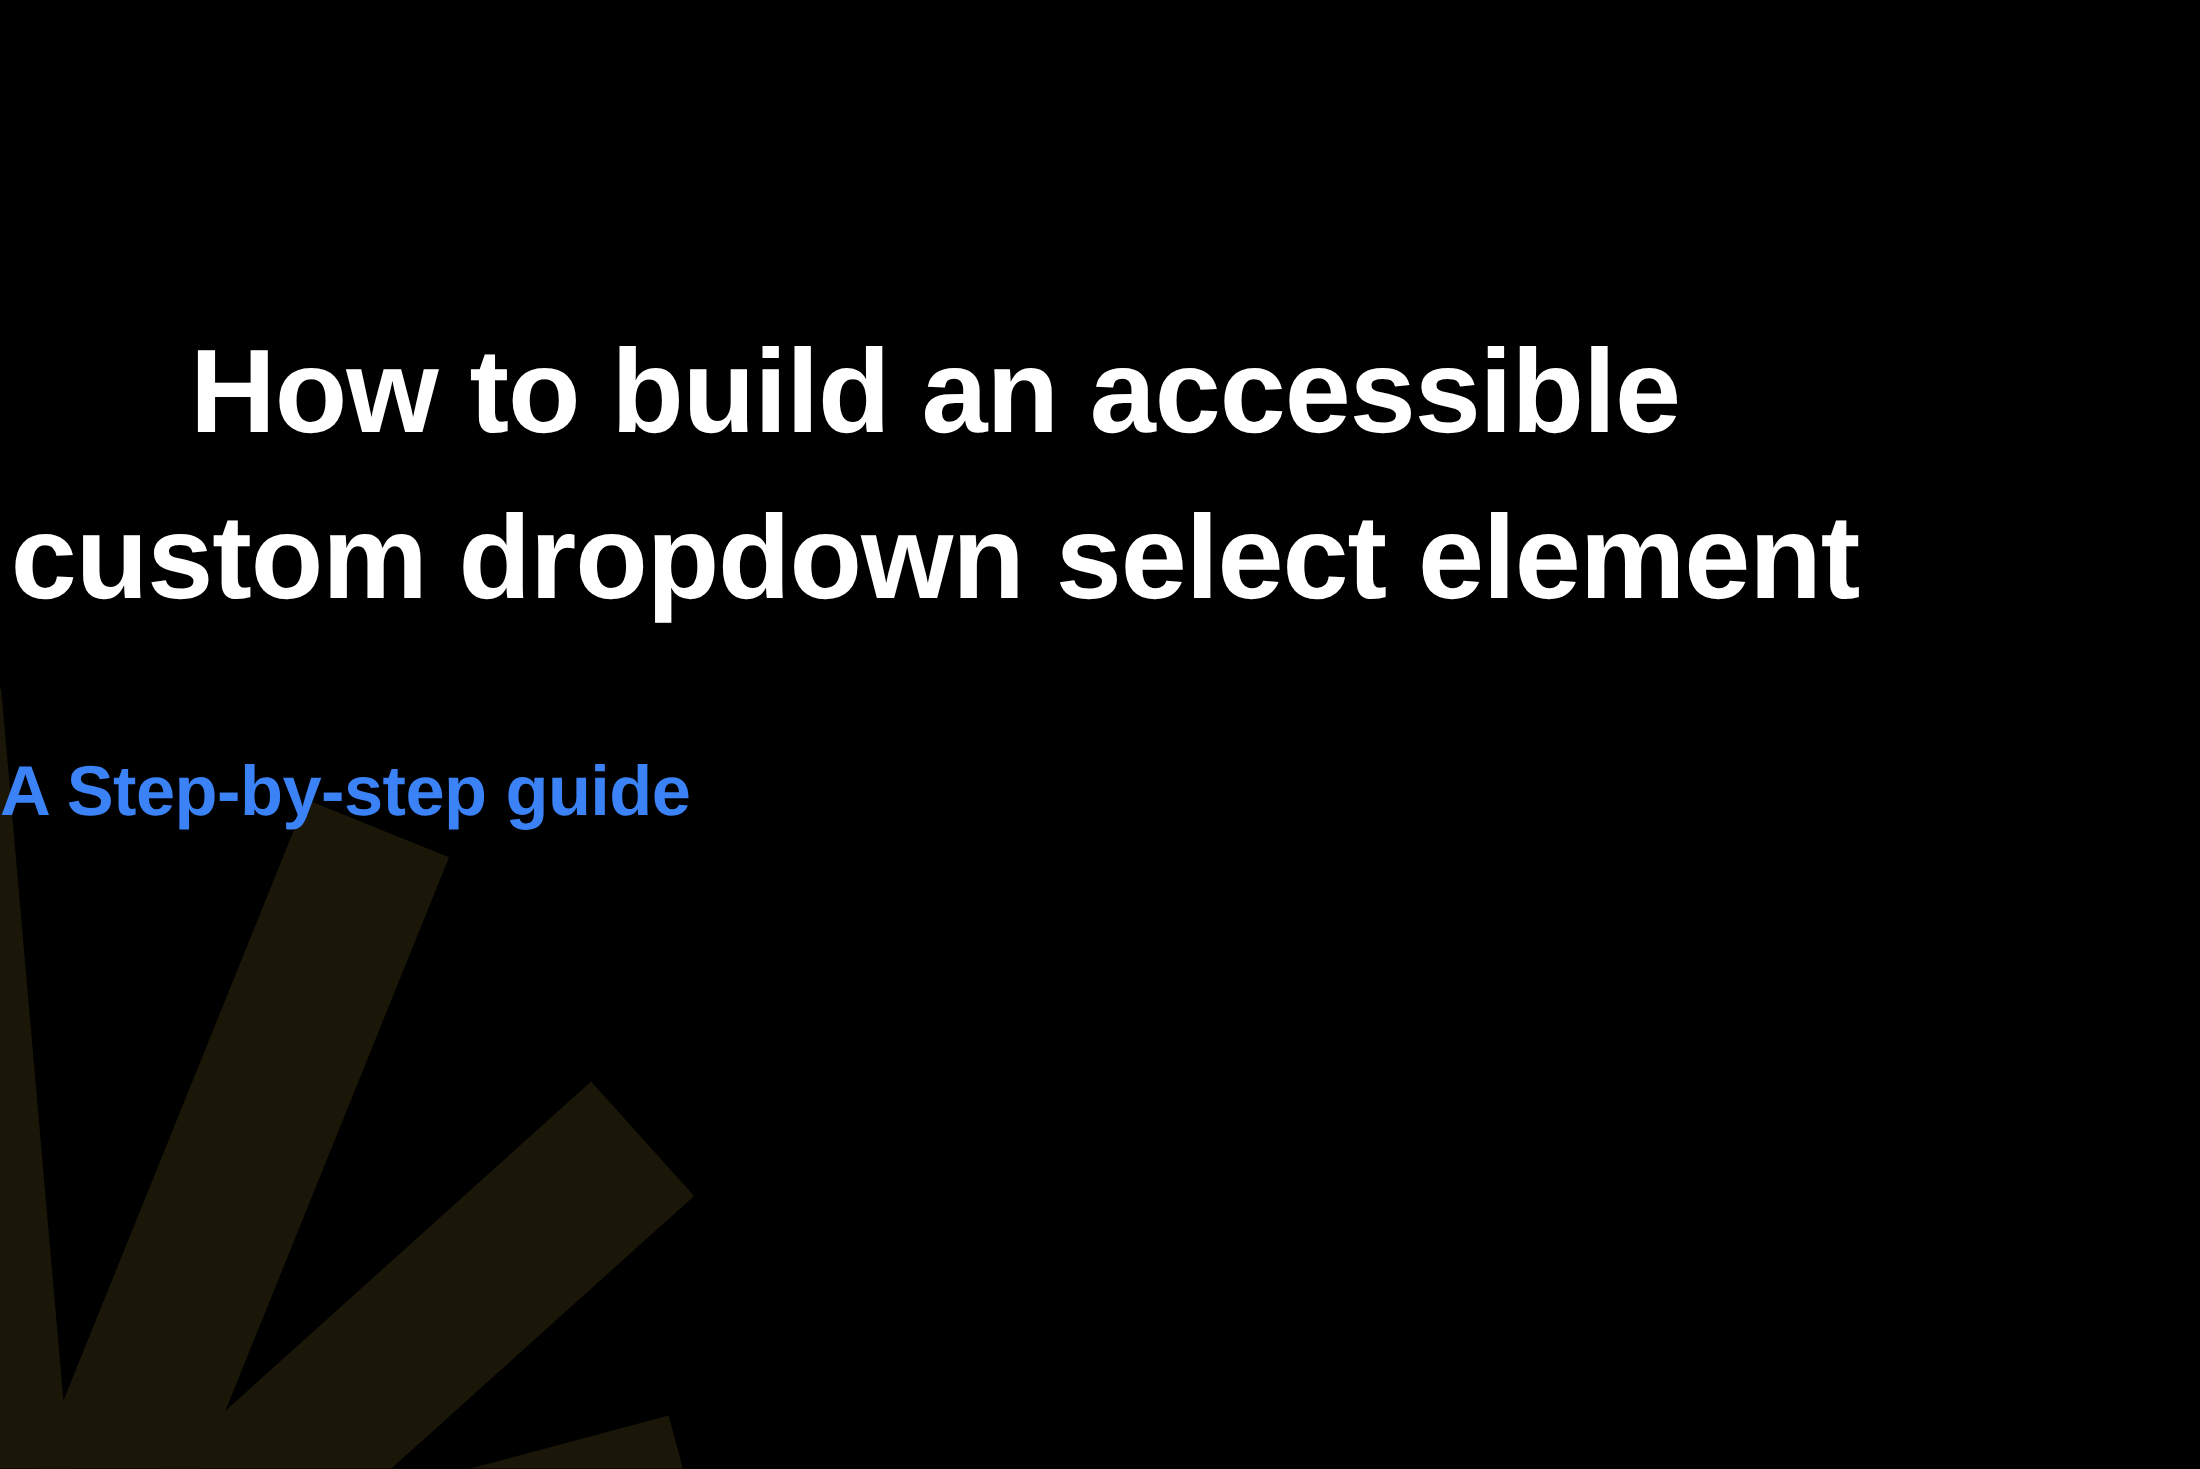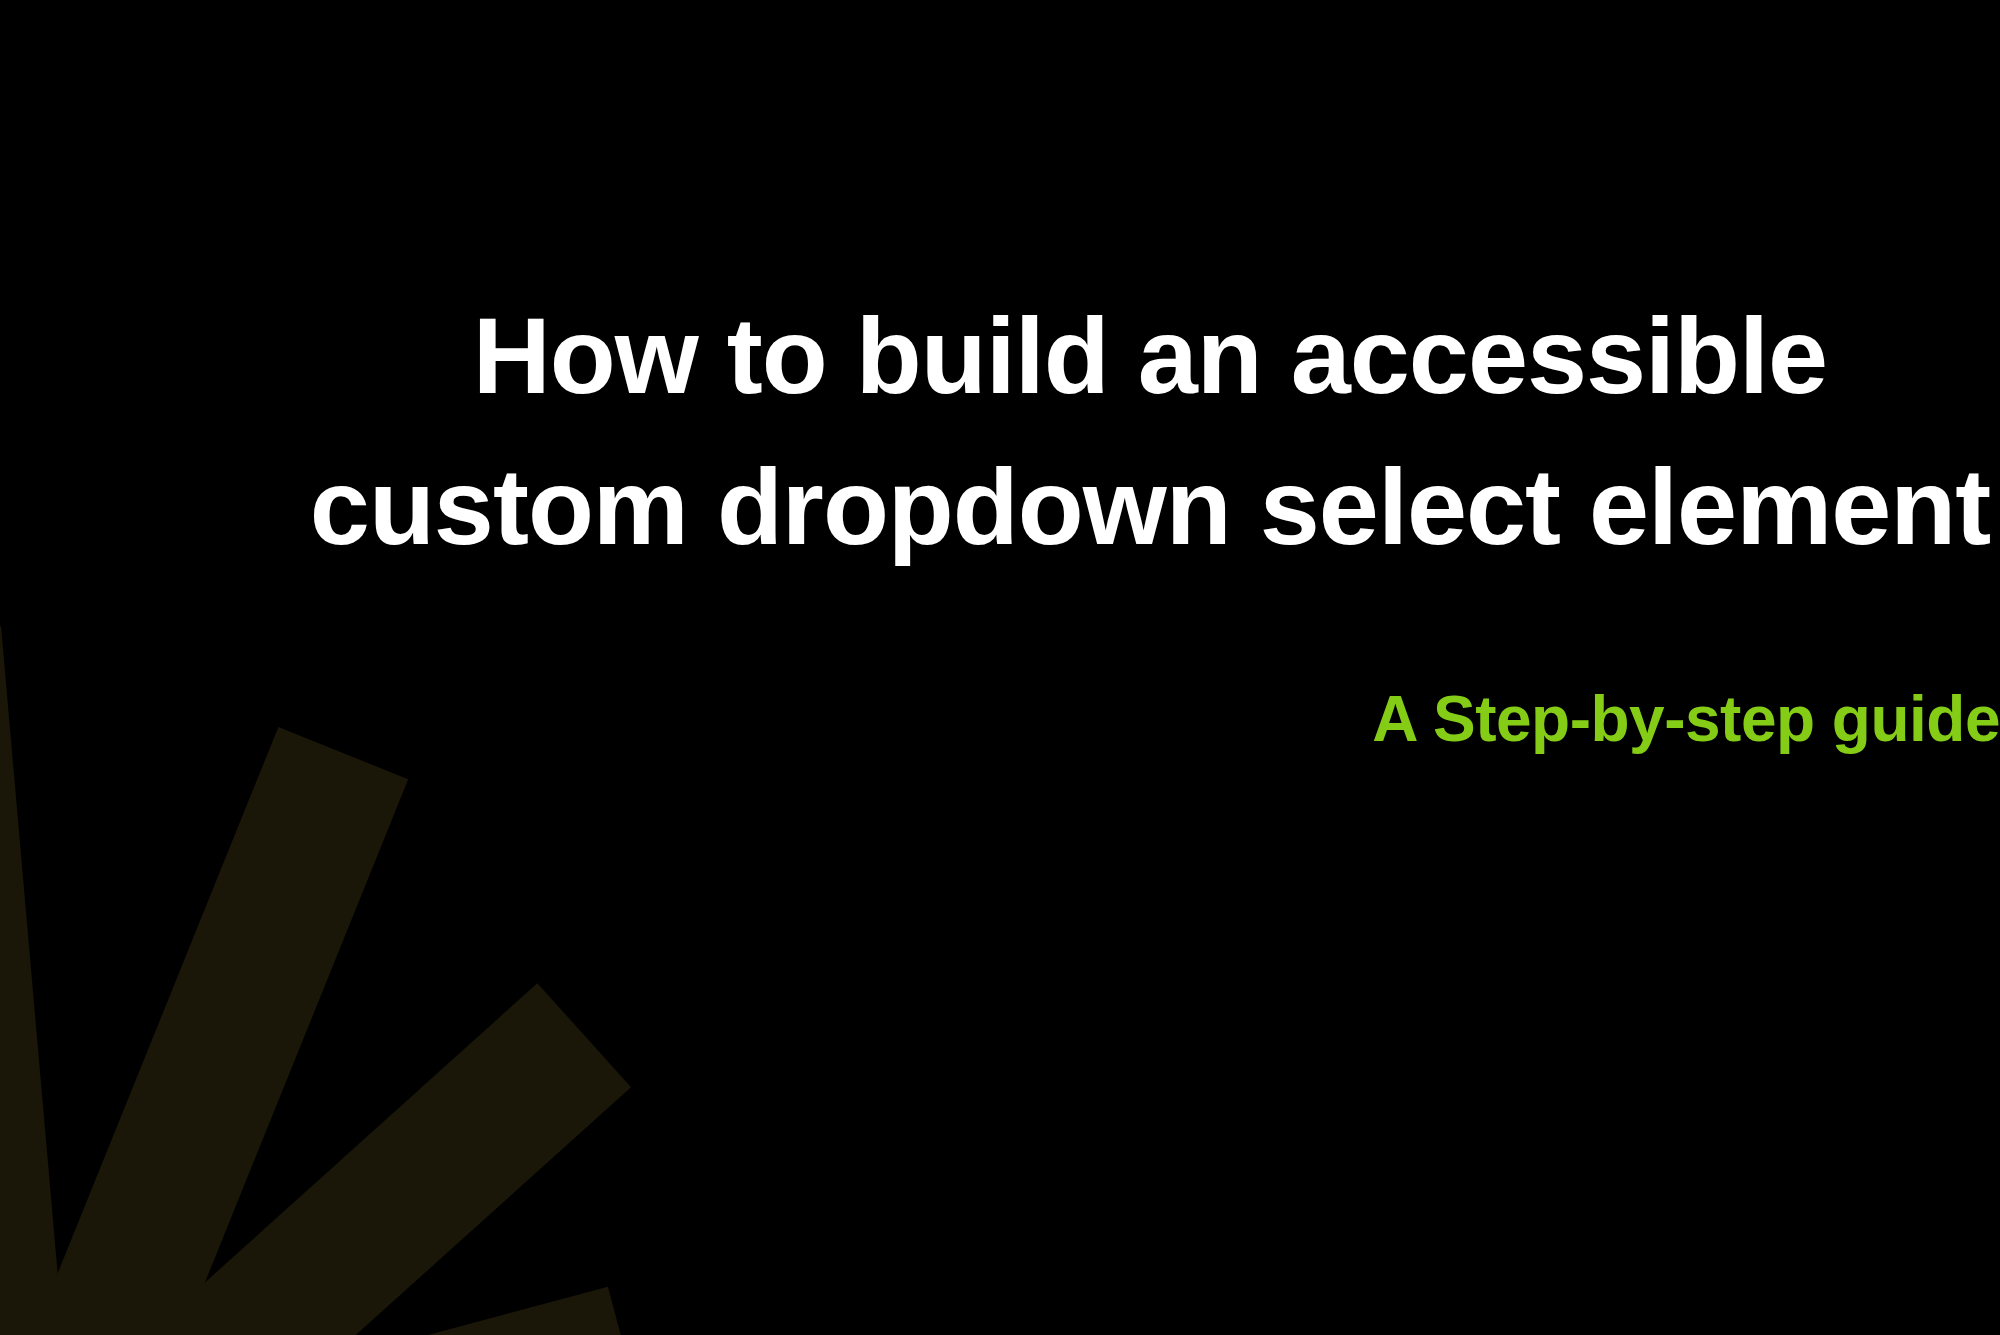--- a/index.html
+++ b/index.html
@@ -56,34 +56,34 @@
       left: 180px;
       transform: rotate(75deg);
     }
     .content {
       position: relative;
       z-index: 2;
       width: 100%;
       min-height: 100%;
       display: flex;
       flex-direction: column;
-      align-items: flex-end;
+      align-items: flex-start;
       padding-top: 280px;
     }
     .title {
       color: #ffffff;
       font-size: 108px;
       font-weight: 700;
       text-align: center;
       line-height: 1.4;
       max-width: 1700px;
       letter-spacing: -1px;
     }
     .subtitle {
-      color: #84cc16;
+      color: #3b82f6;
       font-size: 64px;
       font-weight: 600;
       text-align: center;
       margin-top: 100px;
       letter-spacing: -0.5px;
     }
   </style>
 </head>
 <body>
 

